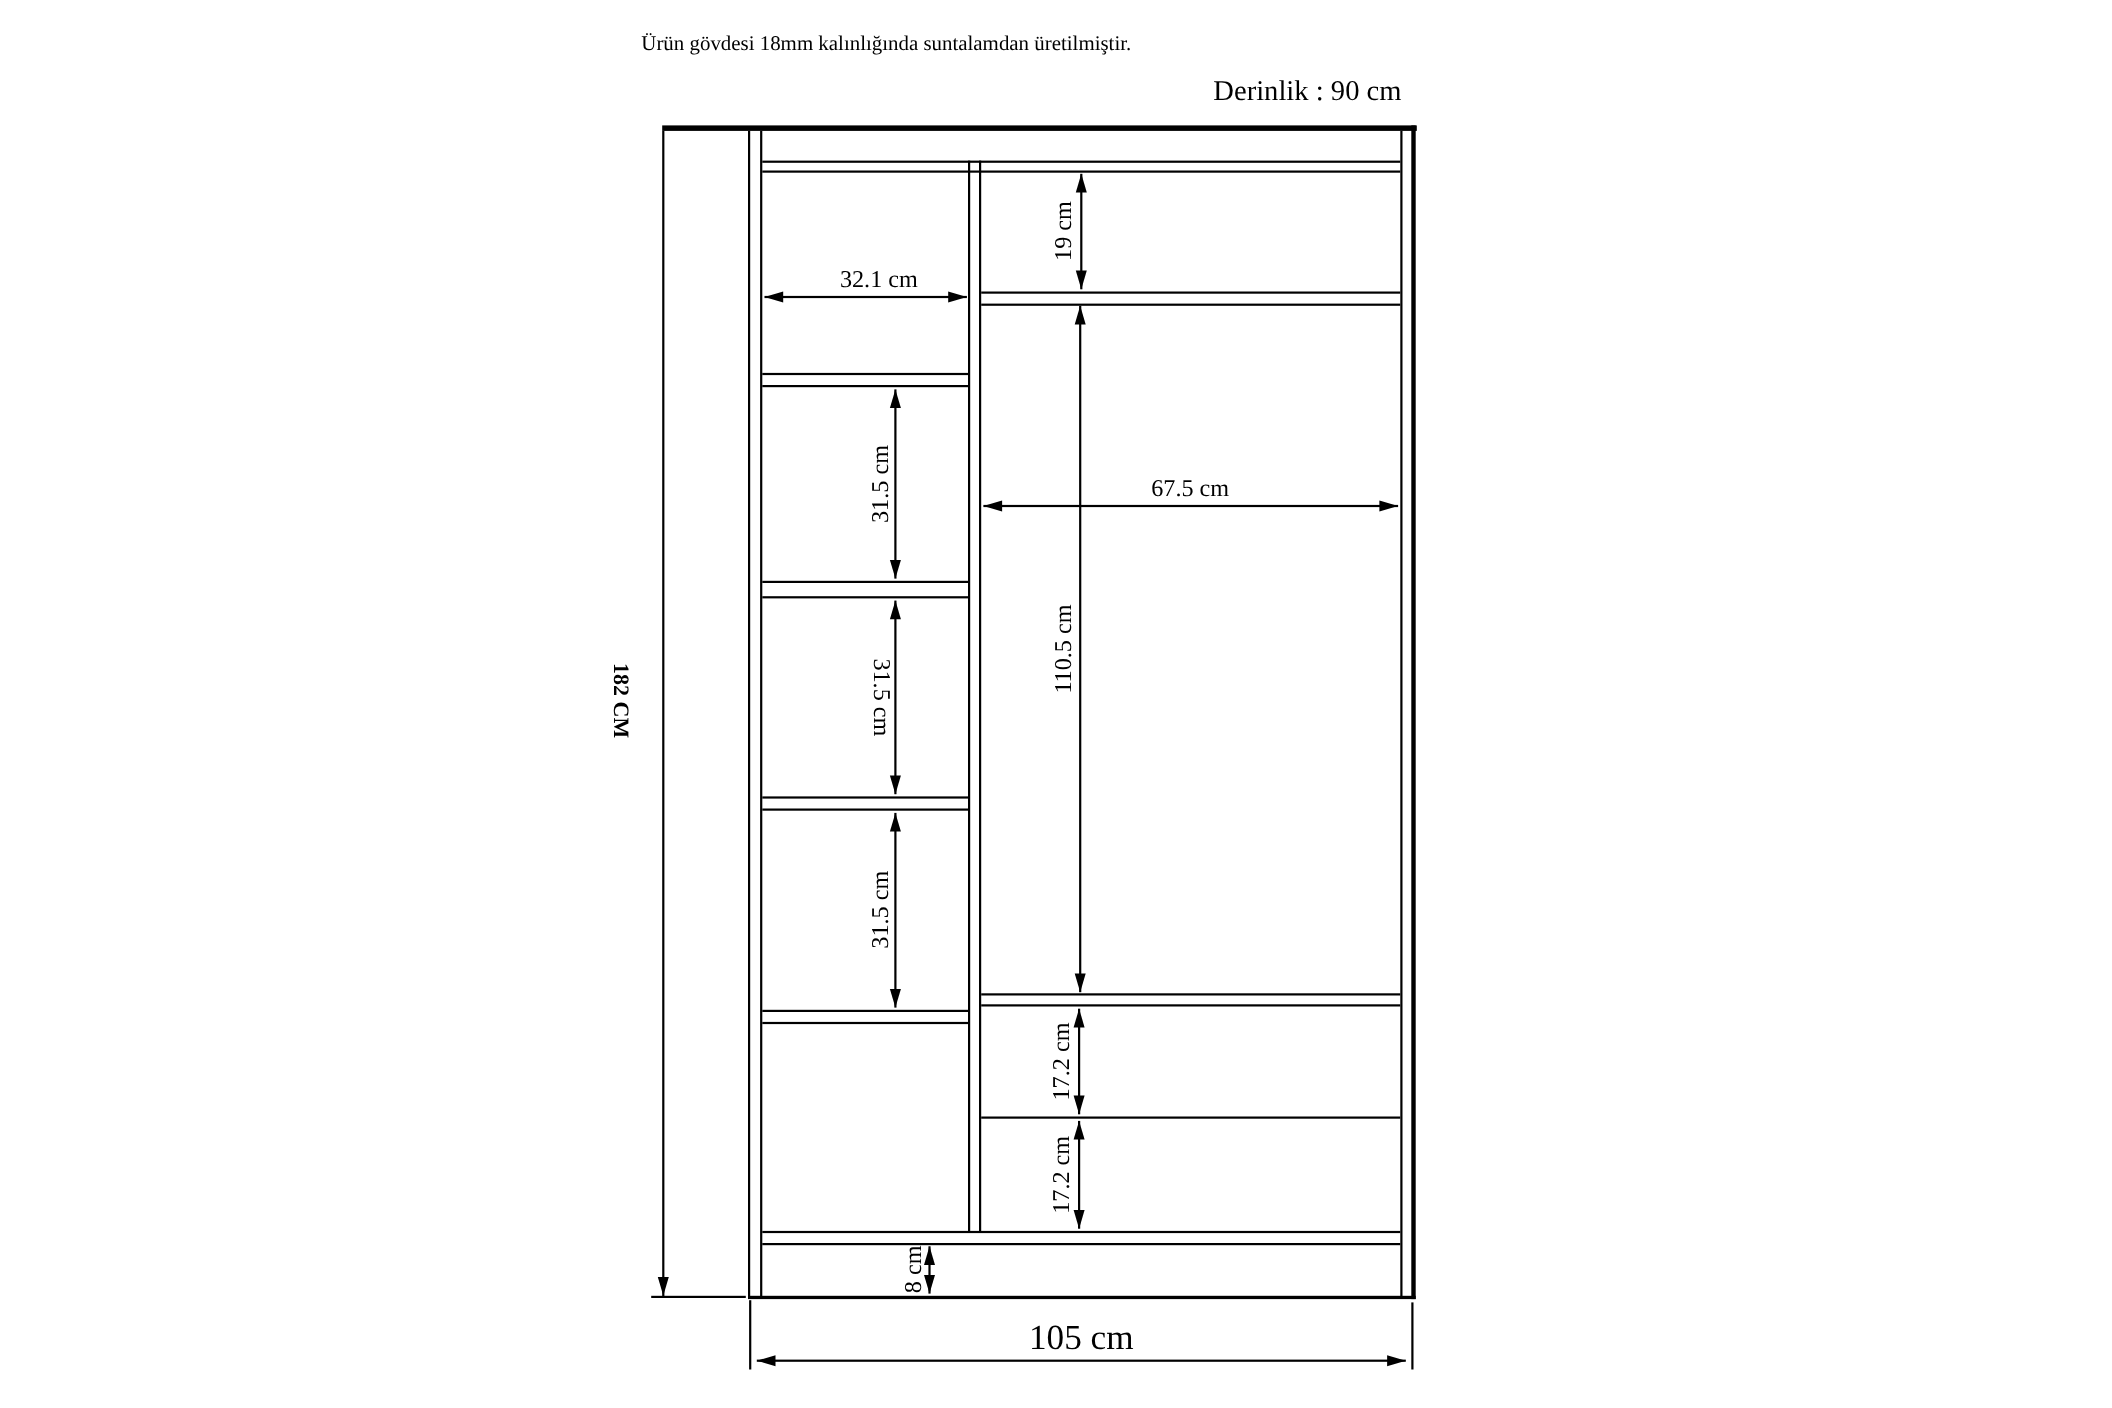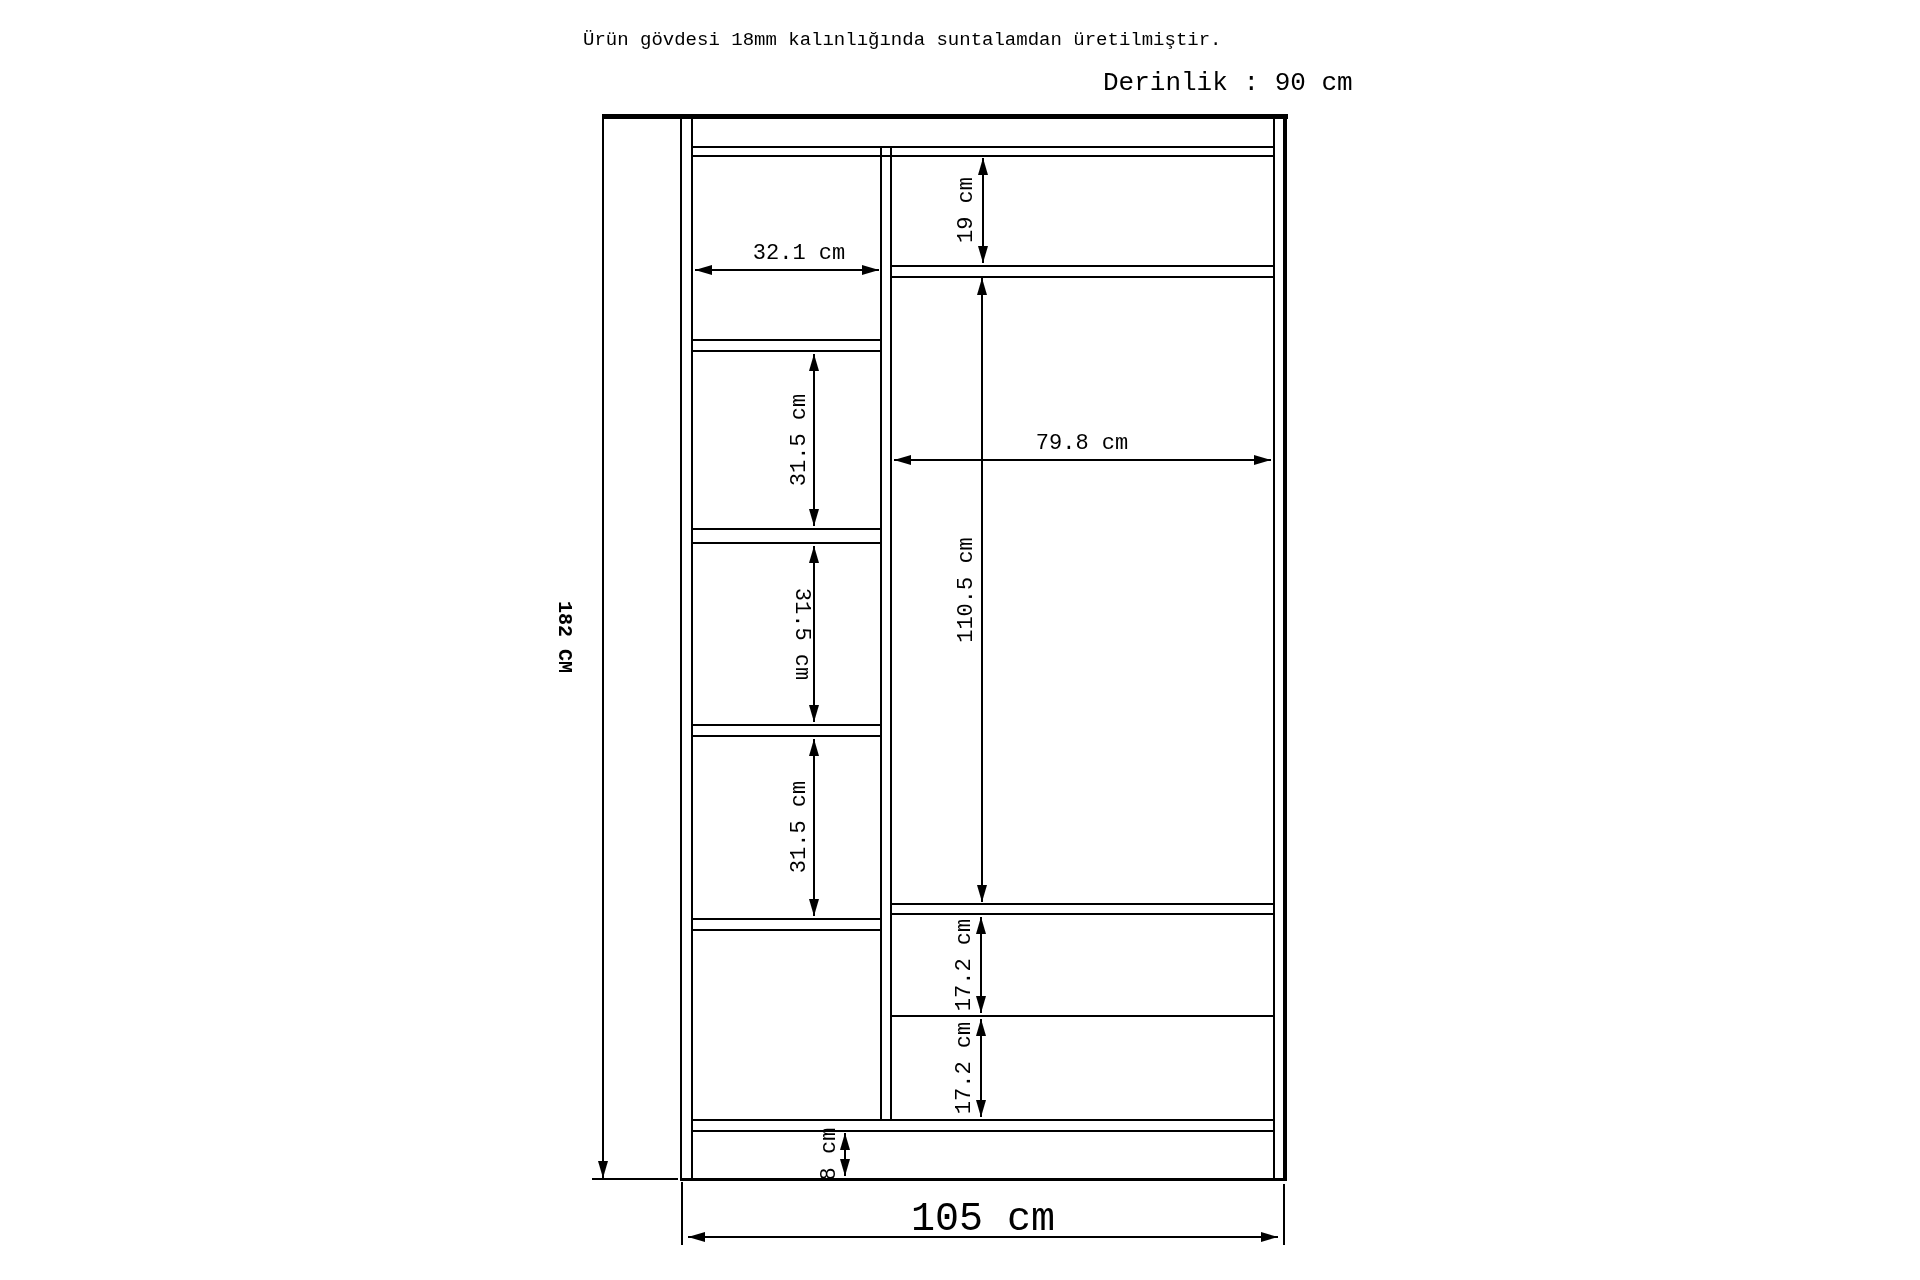--- a/index.html
+++ b/index.html
@@ -1,26 +1,26 @@
 <!DOCTYPE html>
 <html><head>
 <meta charset="utf-8">
 <style>
   html,body{margin:0;padding:0;background:#ffffff;}
   #canvas{
     position:relative;width:1749px;height:1280px;background:#ffffff;
-    font-family:Liberation Mono, monospace;color:#000;overflow:hidden;
+    font-family:Liberation Serif, serif;color:#000;overflow:hidden;
   }
   .ln{position:absolute;background:#000;}
   .note{position:absolute;white-space:nowrap;color:#000;}
   .dimlabel{position:absolute;font-size:22px;line-height:1.1;white-space:nowrap;color:#000;}
   .hc{transform:translateX(-50%);}
   .rcc{transform:translate(-50%,-50%) rotate(-90deg);}
   .rcw{transform:translate(-50%,-50%) rotate(90deg);}
-  .big{font-size:40px;}
+  .big{font-size:32px;}
   .bold{font-weight:bold;font-size:20px;}
   .arr{position:absolute;width:0;height:0;}
   .au{border-left:5px solid transparent;border-right:5px solid transparent;border-bottom:17px solid #000;}
   .ad{border-left:5px solid transparent;border-right:5px solid transparent;border-top:17px solid #000;}
   .al{border-top:5px solid transparent;border-bottom:5px solid transparent;border-right:17px solid #000;}
   .ar{border-top:5px solid transparent;border-bottom:5px solid transparent;border-left:17px solid #000;}
 </style>
 </head>
 <body>
 
@@ -70,21 +70,21 @@
   <div class="dimlabel hc big" style="left:983px;top:1198px;">105 cm</div>
 
   <div class="ln" style="left:695px;top:269px;width:184px;height:2px;"></div>
   <div class="arr al" style="left:695px;top:265px;"></div>
   <div class="arr ar" style="left:862px;top:265px;"></div>
   <div class="dimlabel hc" style="left:787px;top:242px;margin-left:12px;">32.1 cm</div>
 
   <div class="ln" style="left:894px;top:459px;width:377px;height:2px;"></div>
   <div class="arr al" style="left:894px;top:455px;"></div>
   <div class="arr ar" style="left:1254px;top:455px;"></div>
-  <div class="dimlabel hc" style="left:1082px;top:432px;">79.8 cm</div>
+  <div class="dimlabel hc" style="left:1082px;top:432px;">67.5 cm</div>
 
   <div class="ln" style="left:982px;top:158px;width:2px;height:105px;"></div>
   <div class="arr au" style="left:978px;top:158px;"></div>
   <div class="arr ad" style="left:978px;top:246px;"></div>
   <div class="dimlabel rcc" style="left:967px;top:210px;">19 cm</div>
 
   <div class="ln" style="left:981px;top:278px;width:2px;height:624px;"></div>
   <div class="arr au" style="left:977px;top:278px;"></div>
   <div class="arr ad" style="left:977px;top:885px;"></div>
   <div class="dimlabel rcc" style="left:967px;top:590px;">110.5 cm</div>

